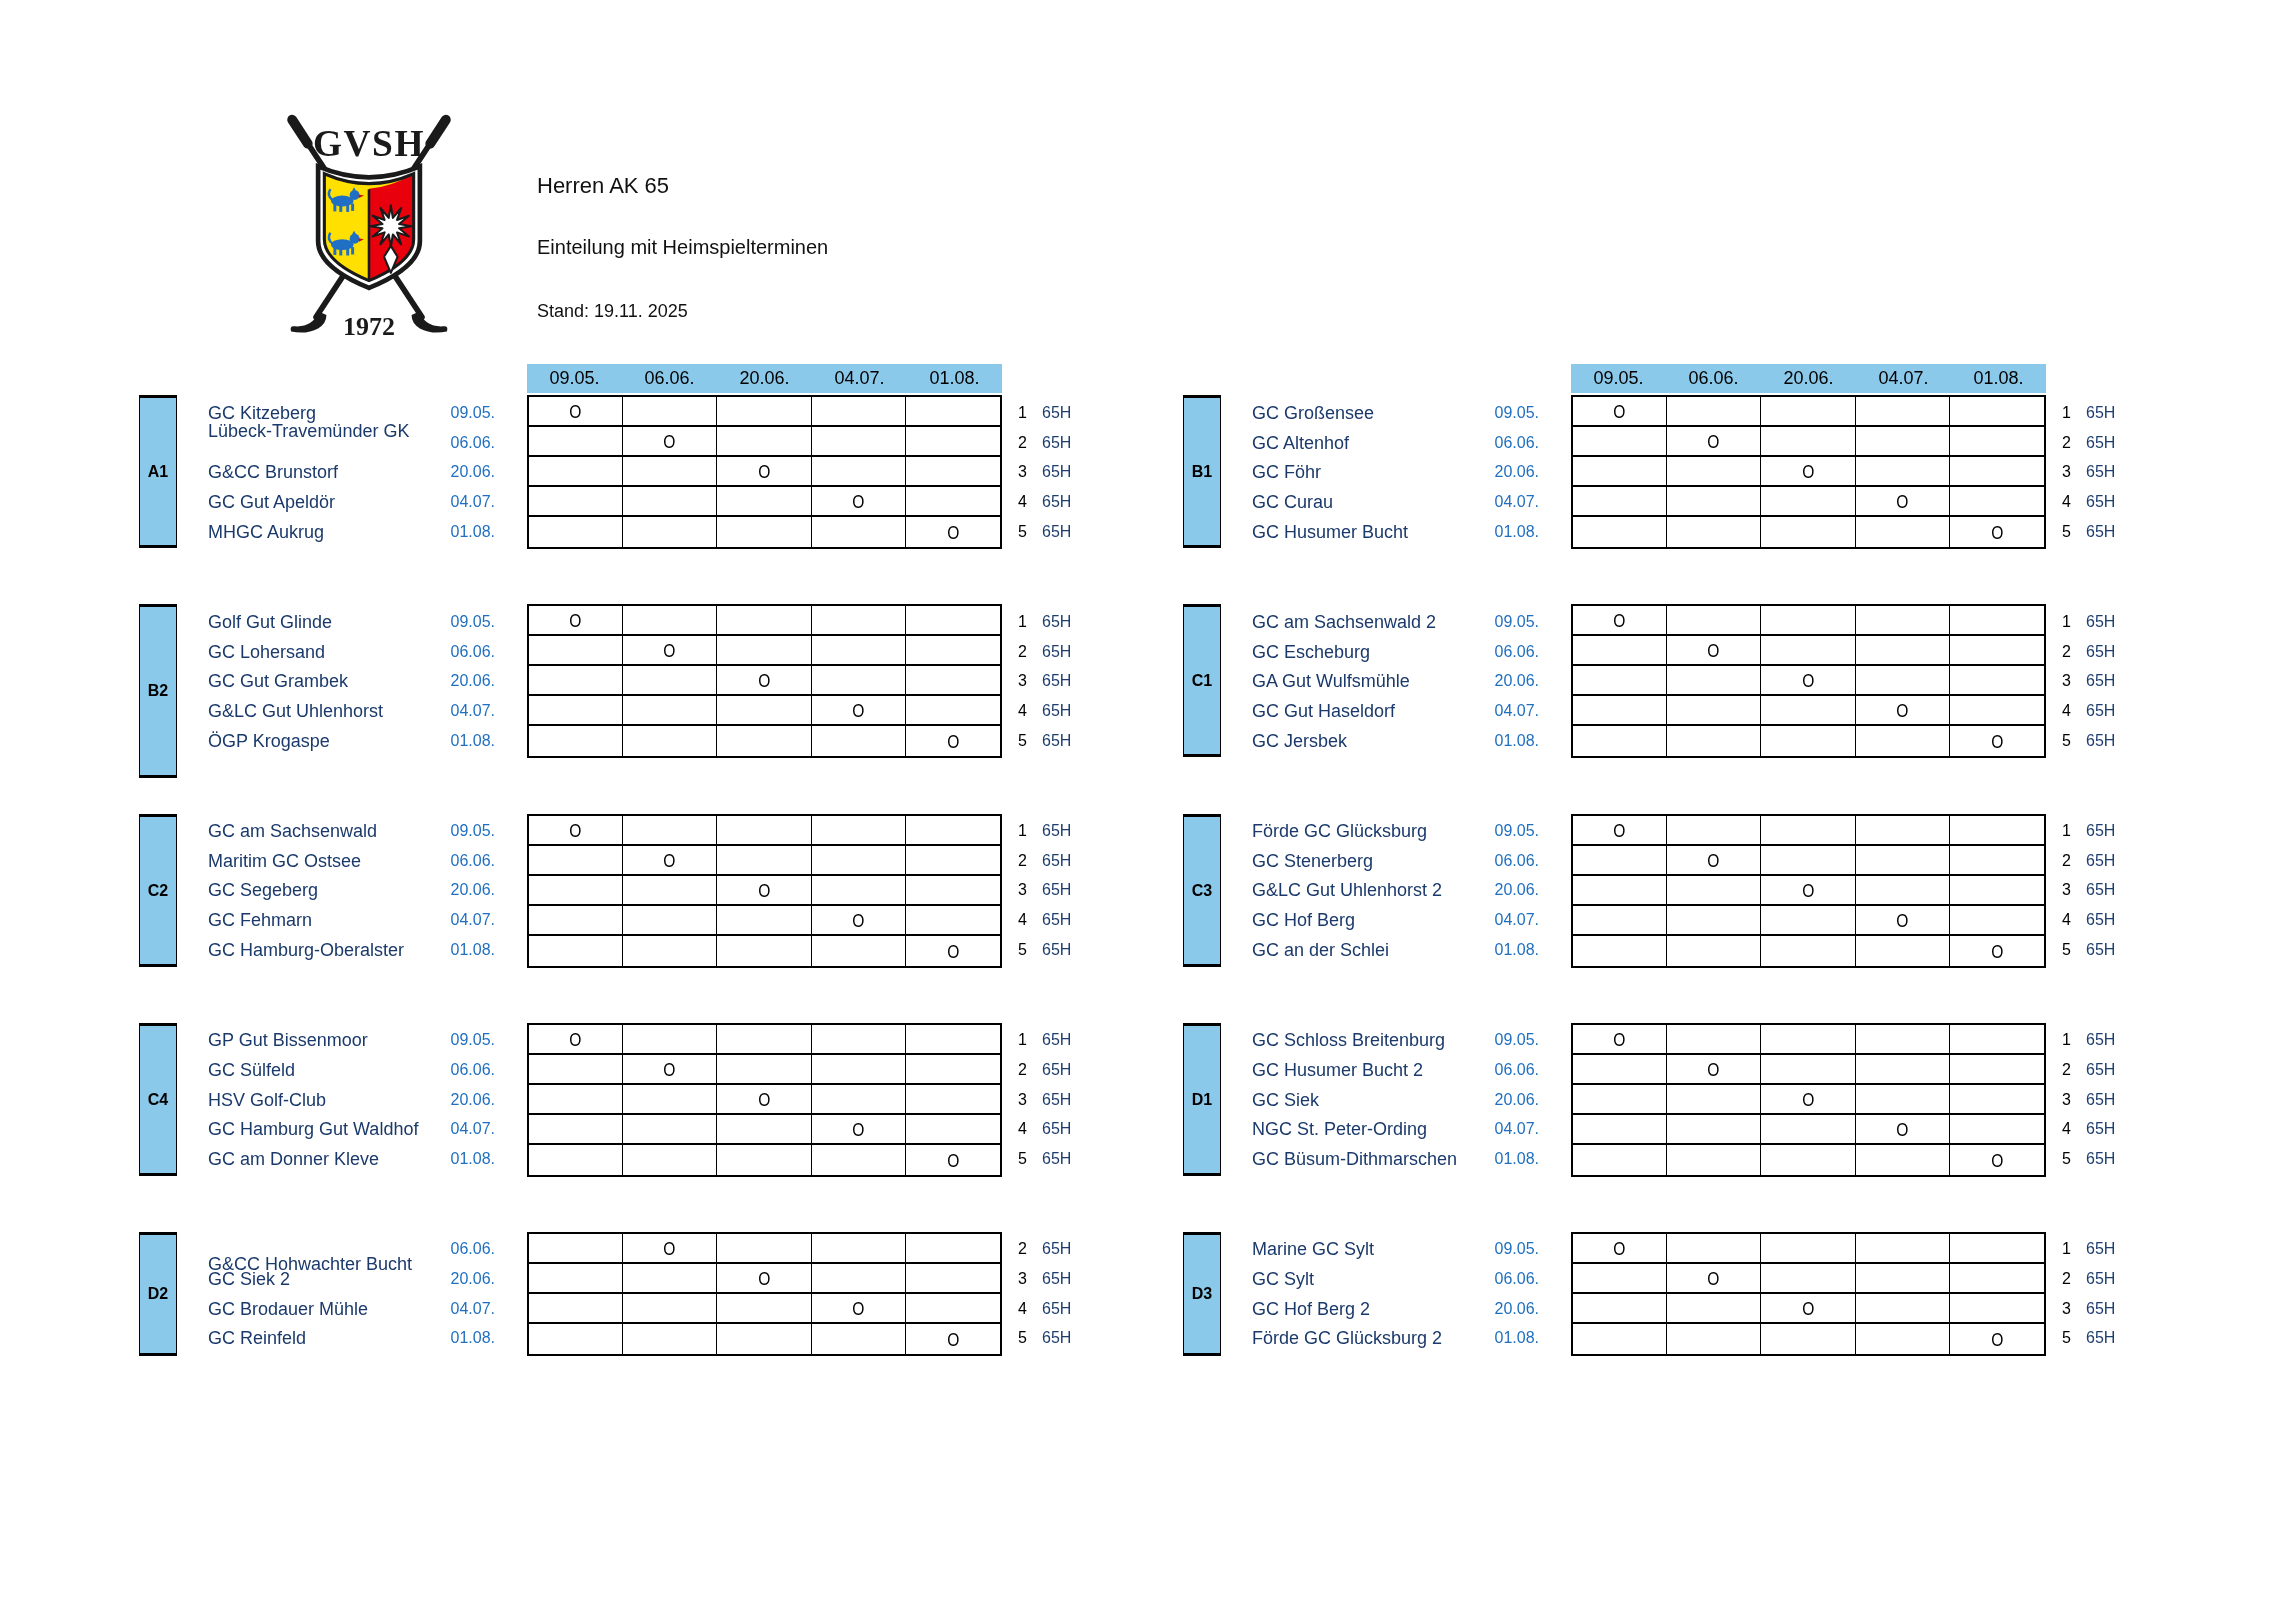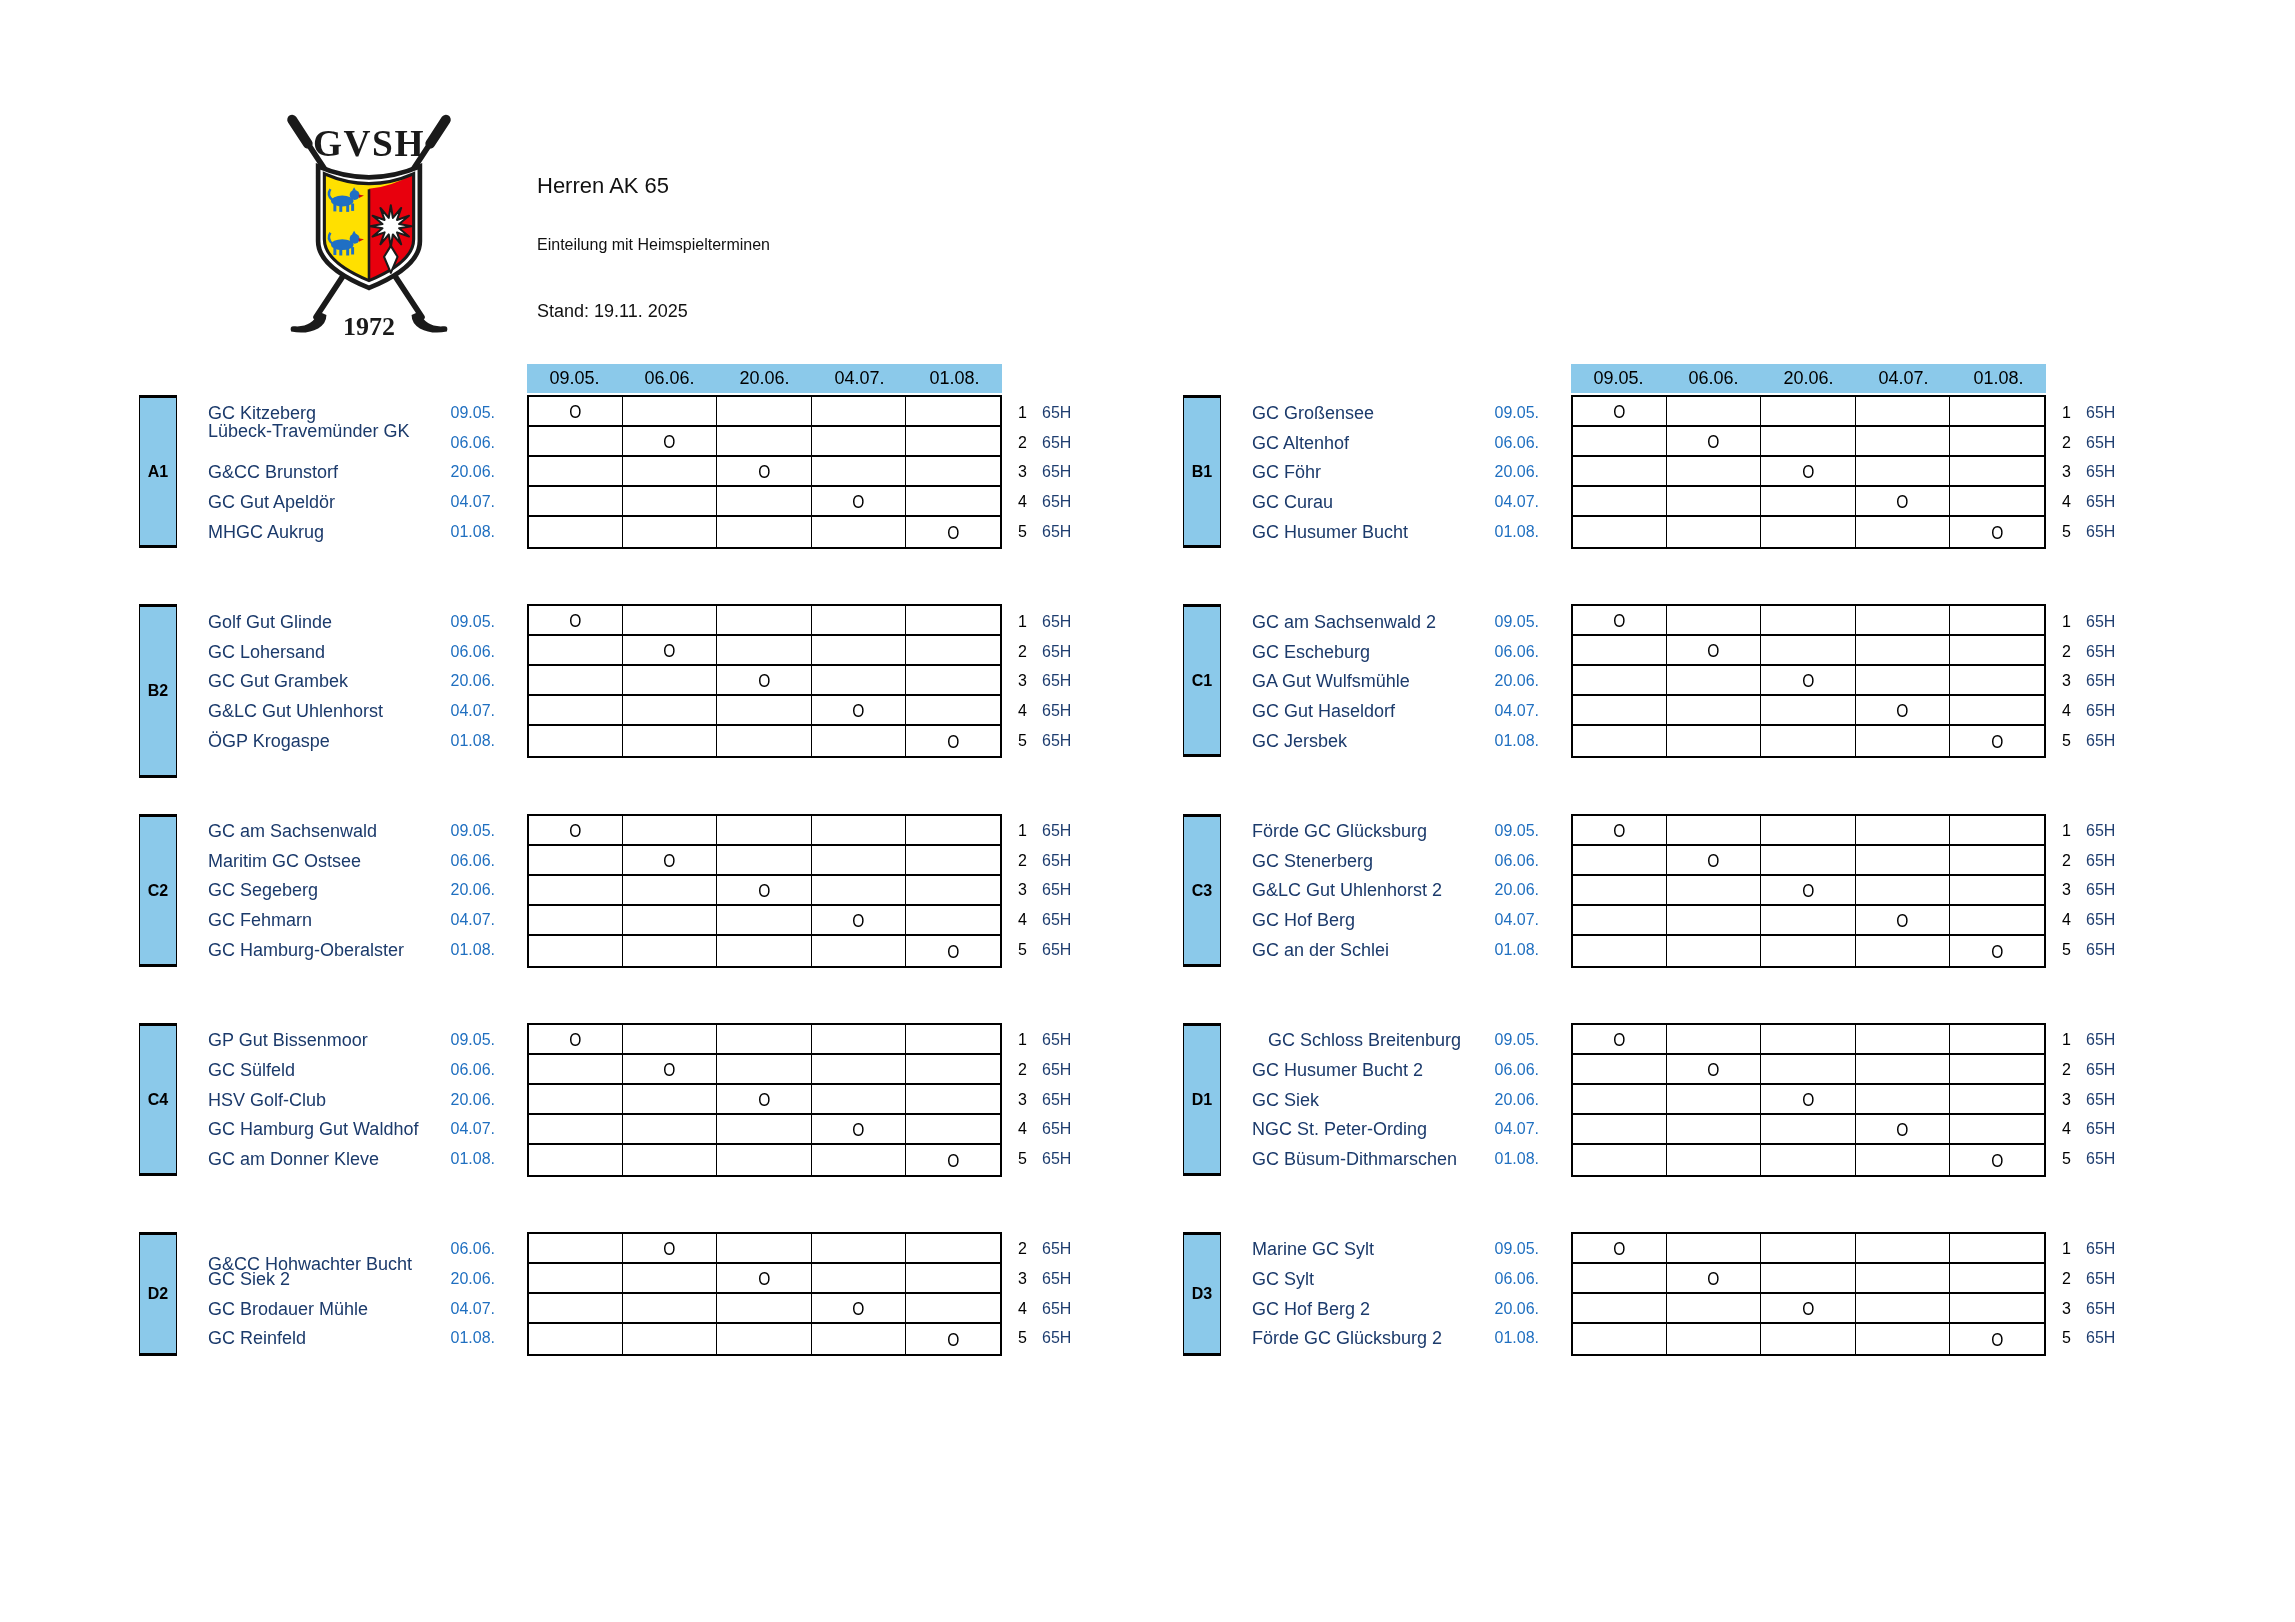--- a/index.html
+++ b/index.html
@@ -20,21 +20,21 @@
   .title{
     position:absolute;left:537px;top:103px;
     font-size:33px;color:#111;letter-spacing:-0.5px;white-space:nowrap;
   }
   .subtitle{
     position:absolute;left:537px;top:173px;
     font-size:22px;color:#111;white-space:nowrap;
   }
   .einteilung{
     position:absolute;left:537px;top:236px;
-    font-size:16px;color:#111;white-space:nowrap;
+    font-size:20px;color:#111;white-space:nowrap;
   }
   .stand{
     position:absolute;left:537px;top:301px;
     font-size:18px;color:#111;white-space:nowrap;text-align:right;
   }
   .logo{position:absolute;left:270px;top:100px;width:198px;height:244px;}
 
   .tcol{position:absolute;top:0;width:988px;height:1623px;}
 
   .band{
@@ -641,21 +641,21 @@
         </div>
         <div class="cell last-col"></div>
         <div class="cell last-row"></div>
         <div class="cell last-row"></div>
         <div class="cell last-row"></div>
         <div class="cell last-row"></div>
         <div class="cell last-col last-row">
           <span class="o-mark">O</span>
         </div>
       </div>
-      <div class="row-text club" style="top: 1025px; margin-left: 16px;">GC Schloss Breitenburg</div>
+      <div class="row-text club" style="top: 1025px;">GC Schloss Breitenburg</div>
       <div class="row-text hdate" style="top: 1025px;">09.05.</div>
       <div class="row-text rnum" style="top: 1025px;">1</div>
       <div class="row-text rres" style="top: 1025px;">65H</div>
       <div class="row-text club" style="top: 1055px;">GC Husumer Bucht 2</div>
       <div class="row-text hdate" style="top: 1055px;">06.06.</div>
       <div class="row-text rnum" style="top: 1055px;">2</div>
       <div class="row-text rres" style="top: 1055px;">65H</div>
       <div class="row-text club" style="top: 1085px;">GC Siek</div>
       <div class="row-text hdate" style="top: 1085px;">20.06.</div>
       <div class="row-text rnum" style="top: 1085px;">3</div>

